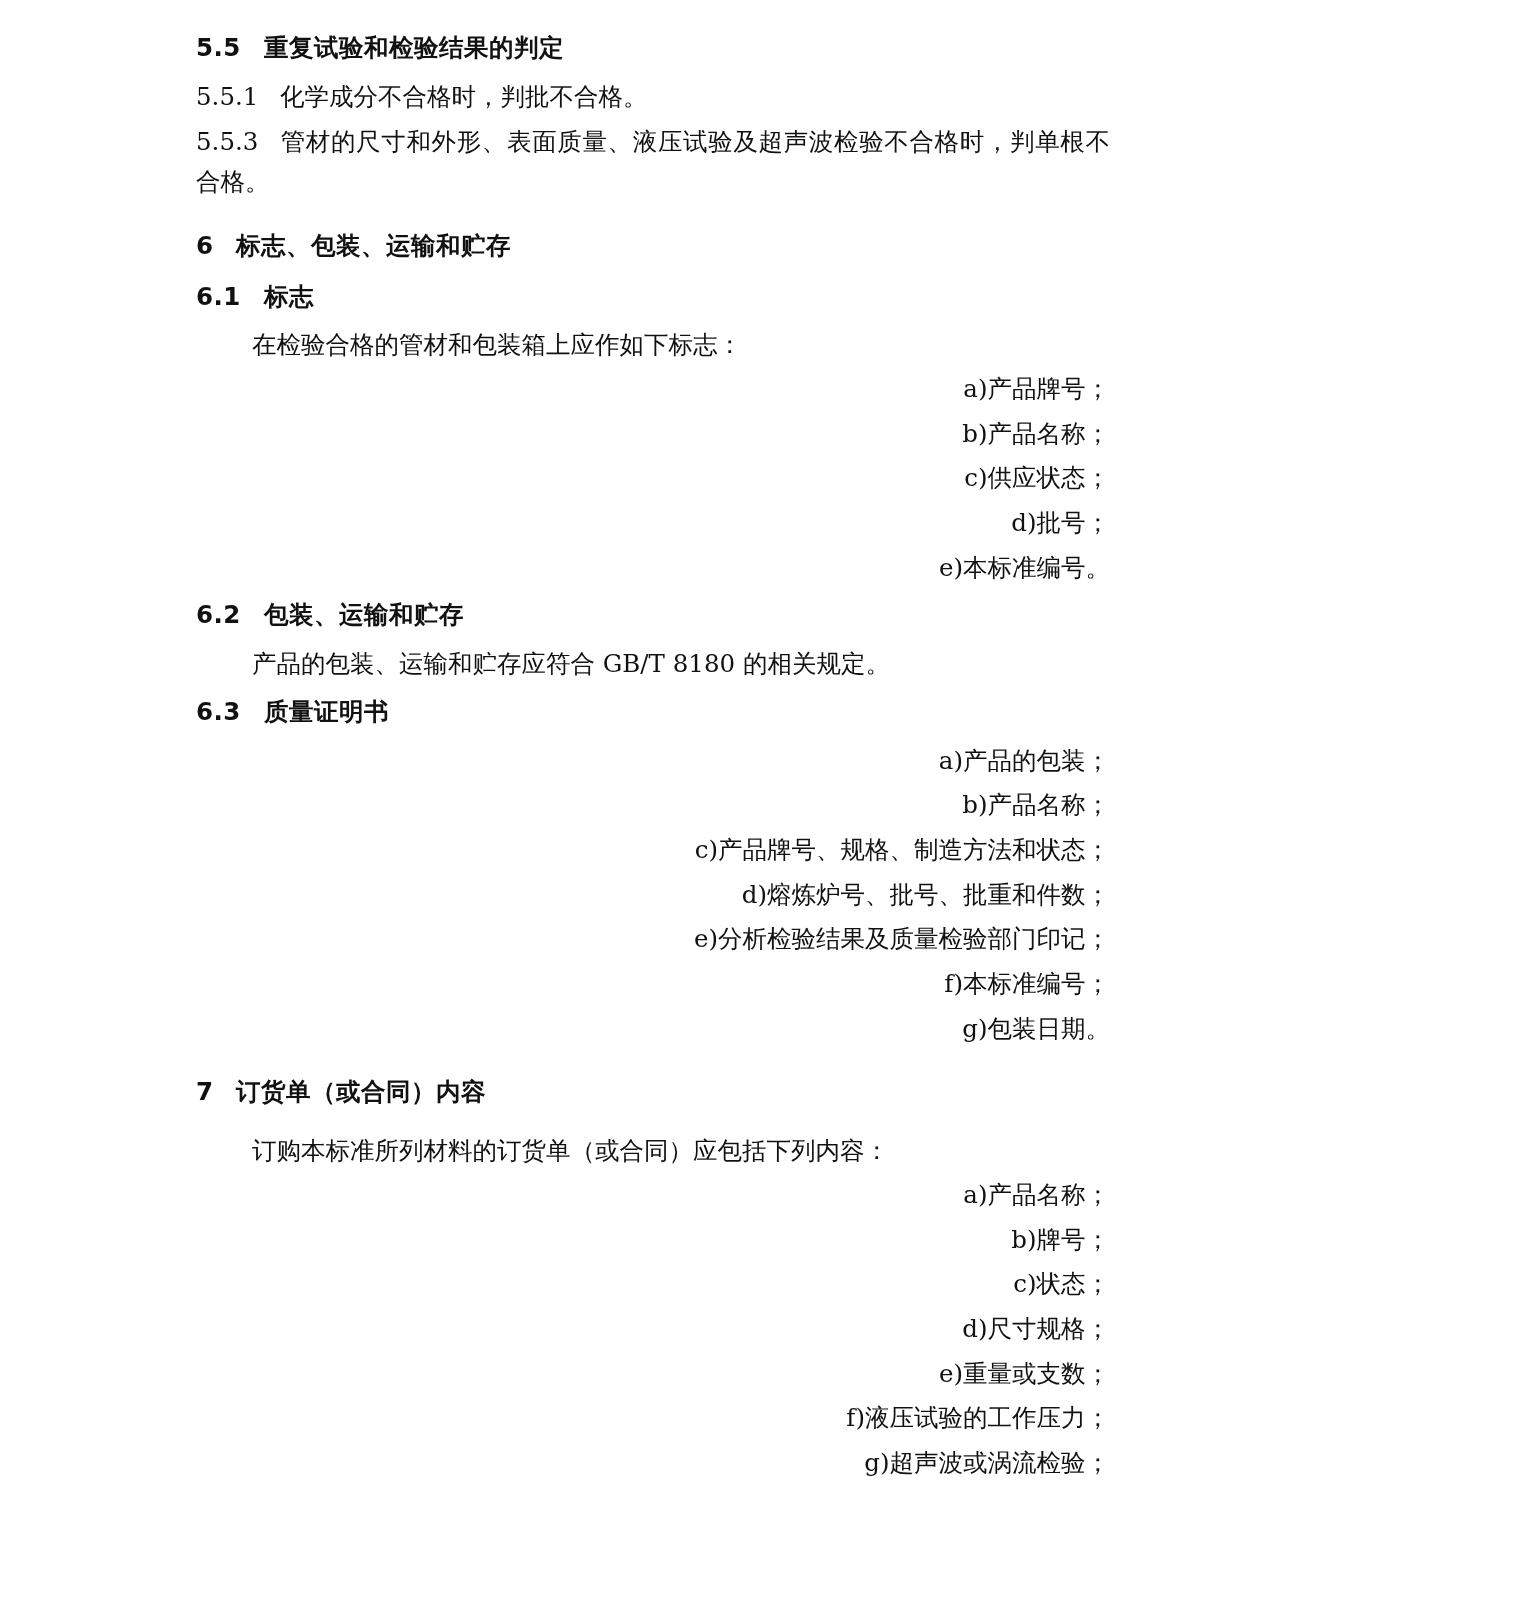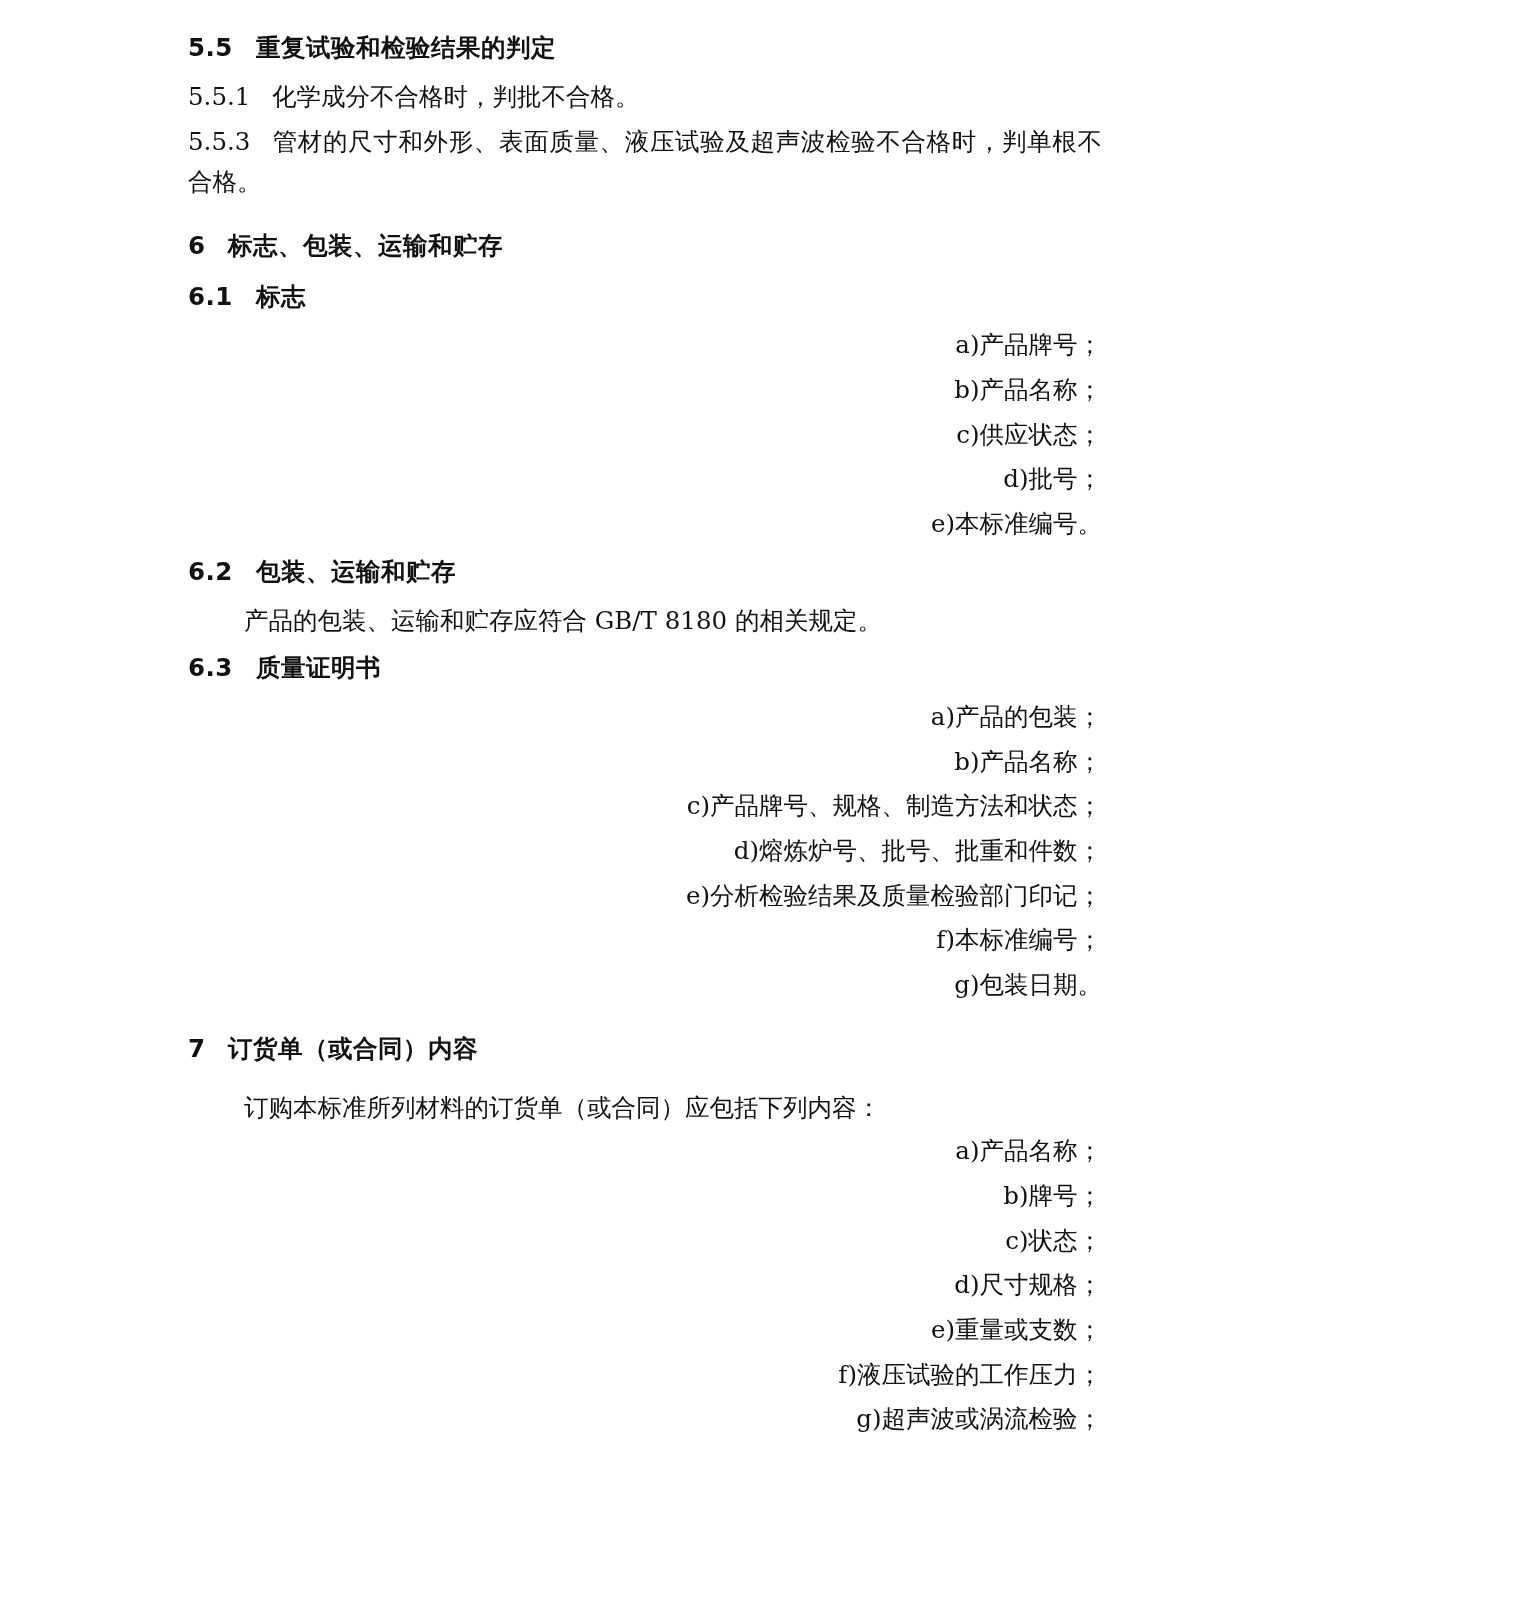--- a/index.html
+++ b/index.html
@@ -13,20 +13,21 @@
     font-family: "DejaVu Serif", "Liberation Serif", serif;
     color: #111111;
     overflow: hidden;
   }
   .page {
     position: relative;
     width: 1252px;
     height: 1600px;
     box-sizing: border-box;
     padding: 30px 150px 0 188px;
+    margin-left: 8px;
   }
   .heading-2 {
     font-family: "DejaVu Sans", "Liberation Sans", sans-serif;
     font-weight: bold;
     font-size: 24.5px;
     letter-spacing: 0.5px;
     margin: 0 0 10px 0;
     line-height: 1.5;
   }
   .heading-2 .num {
@@ -100,20 +101,21 @@
     <span class="num">5.5.3</span><span>管材的尺寸和外形、表面质量、液压试验及超声波检验不合格时，判单根不合格。</span>
   </p>
 
   <div class="heading-1">
     <span class="num">6</span><span>标志、包装、运输和贮存</span>
   </div>
 
   <div class="heading-2">
     <span class="num">6.1</span><span>标志</span>
   </div>
+  <p class="indent-para">在检验合格的管材和包装箱上应作如下标志：</p>
   <ul class="list">
     <li class="list-item"><span class="marker">a)</span><span>产品牌号；</span></li>
     <li class="list-item"><span class="marker">b)</span><span>产品名称；</span></li>
     <li class="list-item"><span class="marker">c)</span><span>供应状态；</span></li>
     <li class="list-item"><span class="marker">d)</span><span>批号；</span></li>
     <li class="list-item"><span class="marker">e)</span><span>本标准编号。</span></li>
   </ul>
 
   <div class="heading-2" style="margin-top:10px;">
     <span class="num">6.2</span><span>包装、运输和贮存</span>

